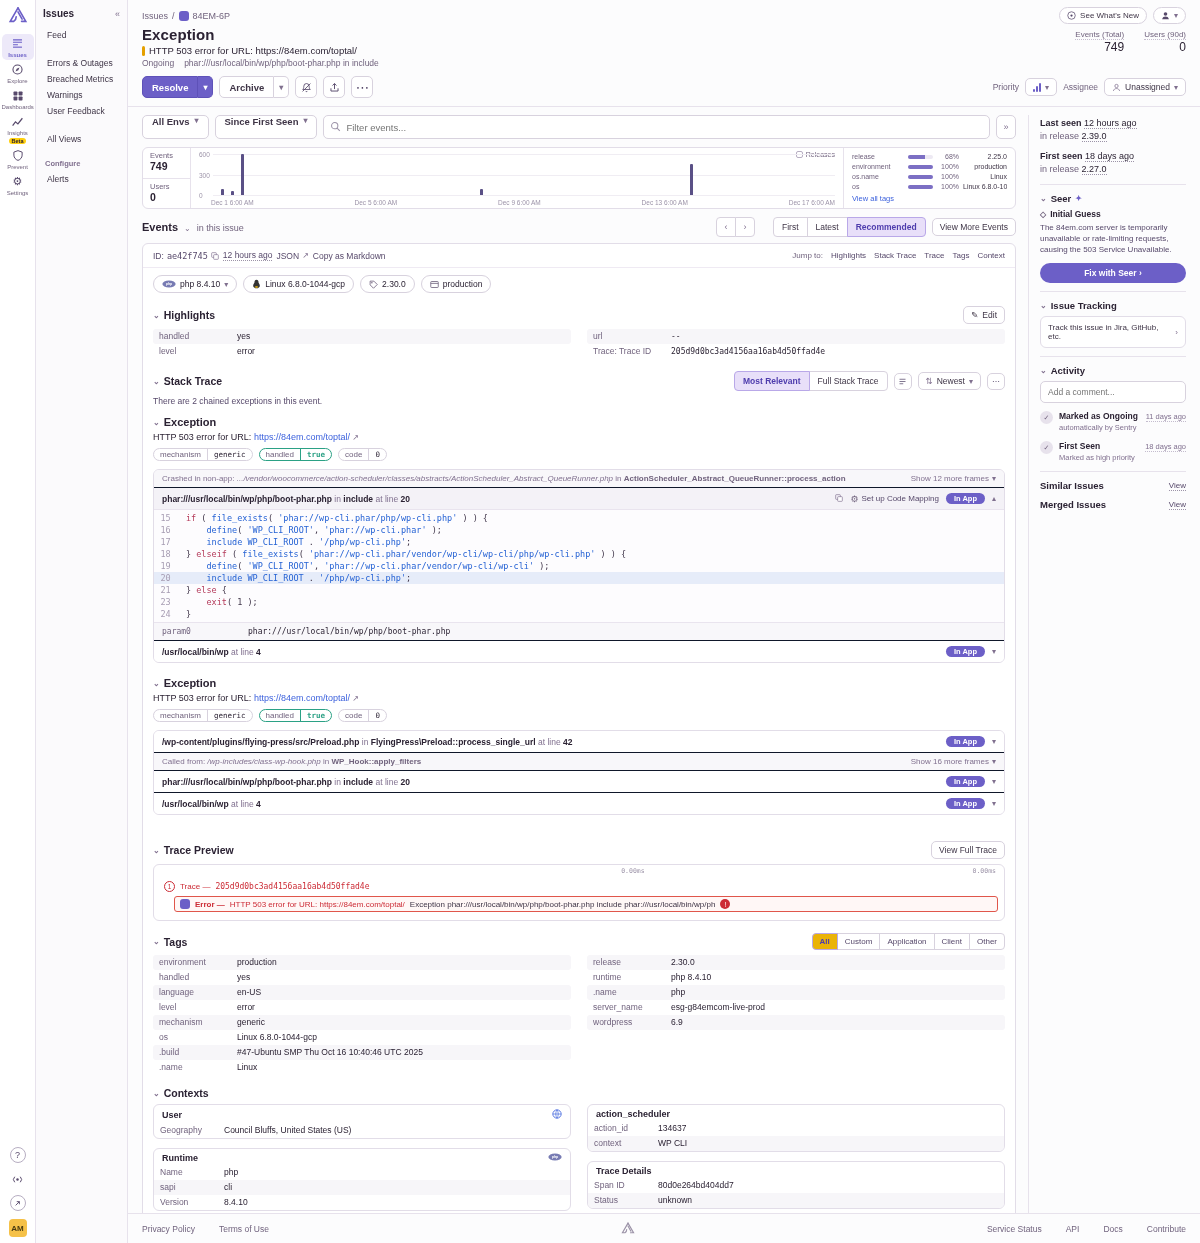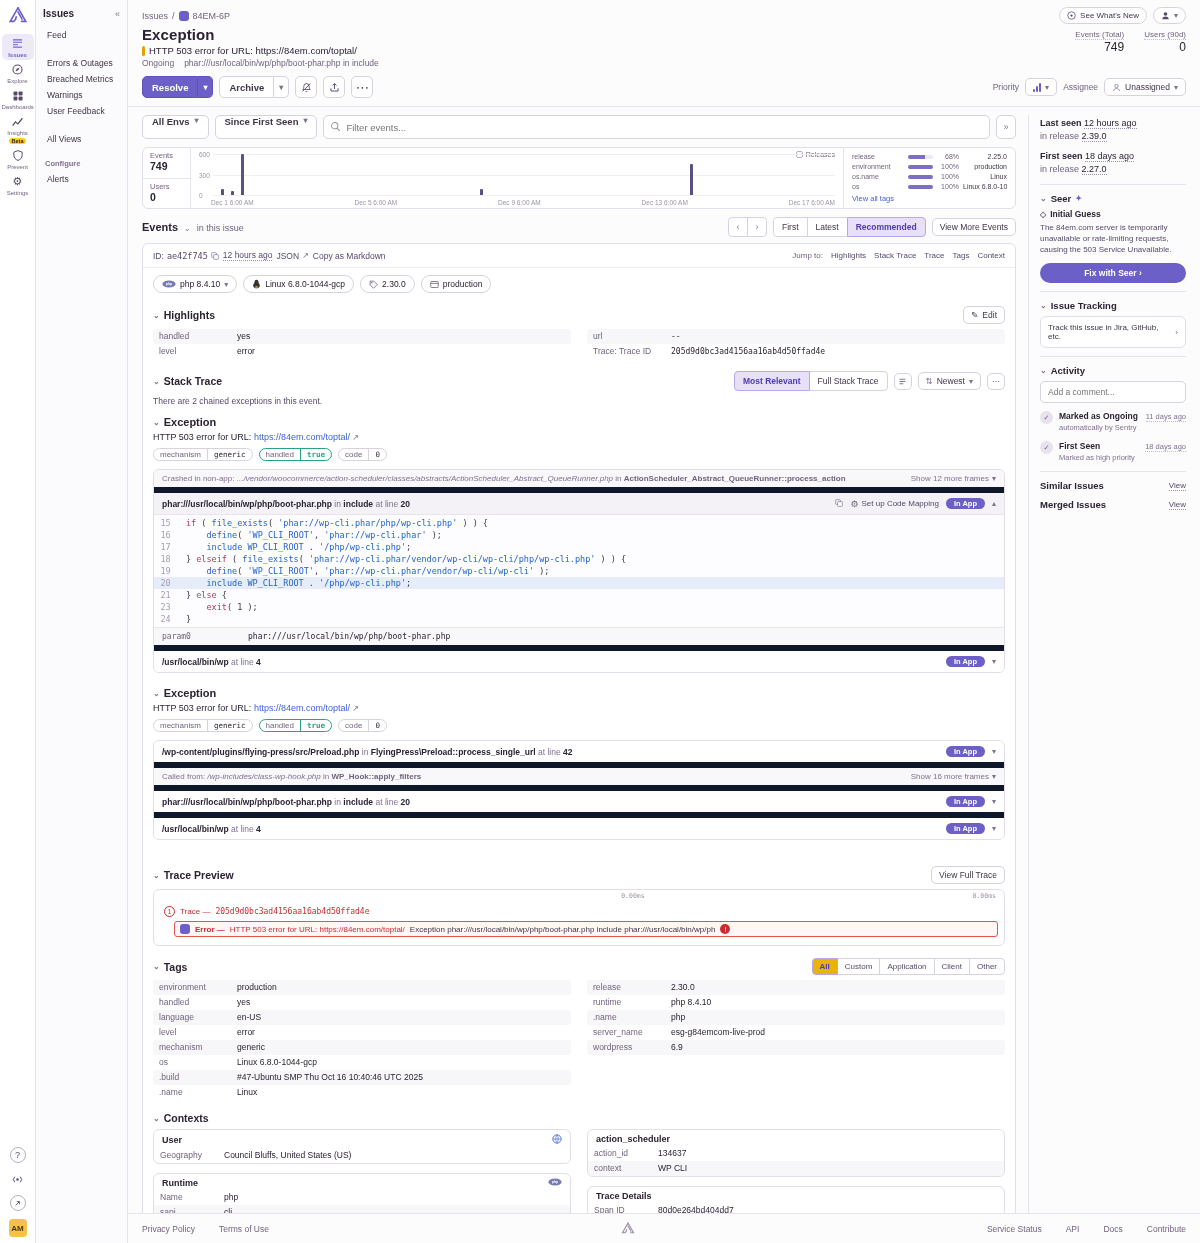--- a/index.html
+++ b/index.html
@@ -101,21 +101,21 @@
 .eh-left{display:flex;align-items:baseline;gap:6px}
 .eh-title{font-size:11px;font-weight:700}
 .eh-sub{font-size:9px;color:#71637E}
 .eh-right{display:flex;align-items:center;gap:6px}
 .nav-arrows{display:inline-flex}
 .nav-arrows .sq{width:20px;height:20px;border:1px solid #D8D2DE;background:#fff;color:#80708F;font-size:9px;display:flex;align-items:center;justify-content:center}
 .nav-arrows .sq:first-child{border-radius:4px 0 0 4px}
 .nav-arrows .sq:last-child{border-radius:0 4px 4px 0;margin-left:-1px}
 .seg{display:inline-flex}
 .seg-btn{border:1px solid #D8D2DE;background:#fff;color:#3E3446;padding:0 8px;height:20px;font-size:8.5px;margin-left:-1px}
-.seg .seg-btn:first-child{border-radius:4px 0 0 4px;margin-left:0}
+.seg .seg-btn:first-child{border-radius:4px 0 0 4px;margin-left:12px}
 .seg .seg-btn:last-child{border-radius:0 4px 4px 0}
 .seg-active{background:#E8DFF9;border-color:#B9A8E8;color:#4E3CAD;font-weight:700;position:relative;z-index:1}
 
 .event-card{margin-bottom:10px}
 .event-meta{display:flex;justify-content:space-between;align-items:center;padding:6px 10px;border-bottom:1px solid #EFEAF3;font-size:8.5px;color:#57496B}
 .em-left{display:flex;align-items:center;gap:4px}
 .em-item{display:inline-flex;align-items:center;gap:3px;cursor:pointer}
 .jump{display:flex;align-items:center;gap:8px;font-size:8px;color:#71637E}
 .jump-link{color:#57496B;cursor:pointer}
 .event-tags{display:flex;gap:6px;padding:7px 10px 5px}
@@ -137,21 +137,21 @@
 .exception{margin-bottom:14px}
 .exc-title{display:flex;align-items:center;gap:4px;font-weight:700;font-size:11px;margin-bottom:4px;cursor:pointer}
 .exc-msg{font-size:9px;margin-bottom:6px}
 .pill-row{display:flex;gap:6px;margin-bottom:8px}
 .kvpill{display:inline-flex;border:1px solid #D8D2DE;border-radius:9px;overflow:hidden;font-size:8px;background:#fff}
 .kvpill-key{padding:1px 6px;color:#71637E}
 .kvpill-val{padding:1px 6px;border-left:1px solid #D8D2DE;font-family:"DejaVu Sans Mono",monospace;font-size:7.5px}
 .kvpill-true .kvpill-val{color:#2BA185;font-weight:700;border-left-color:#2BA185}
 .kvpill-true{border-color:#2BA185}
 .frames{border:1px solid #E2DDE8;border-radius:6px;overflow:hidden;background:#fff}
-.frames > * + *{border-top:6px solid #0f172a}
+.frames > * + *{border-top:1px solid #0f172a}
 .frame-muted{display:flex;justify-content:space-between;align-items:center;padding:4px 8px;background:#F8F7FA;color:#80708F;font-size:8px}
 .fm-path{font-style:italic}
 .fm-fn{font-weight:700;color:#71637E}
 .fm-right{display:flex;align-items:center;gap:3px;cursor:pointer;white-space:nowrap}
 .frame-head{display:flex;justify-content:space-between;align-items:center;padding:5px 8px;font-size:8.5px;background:#fff;cursor:pointer}
 .frame-head-open{background:#F4F2F7}
 .fh-left{white-space:nowrap;overflow:hidden;text-overflow:ellipsis}
 .fh-path{font-weight:700}
 .fh-in{color:#80708F}
 .fh-fn{font-weight:700}

